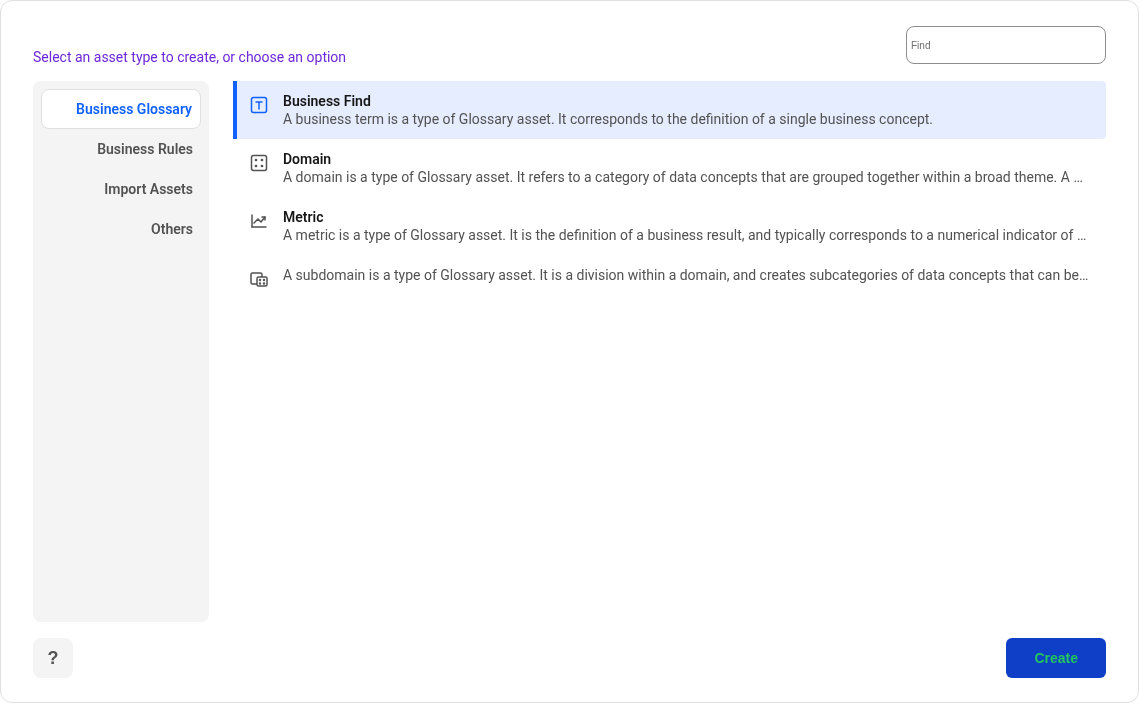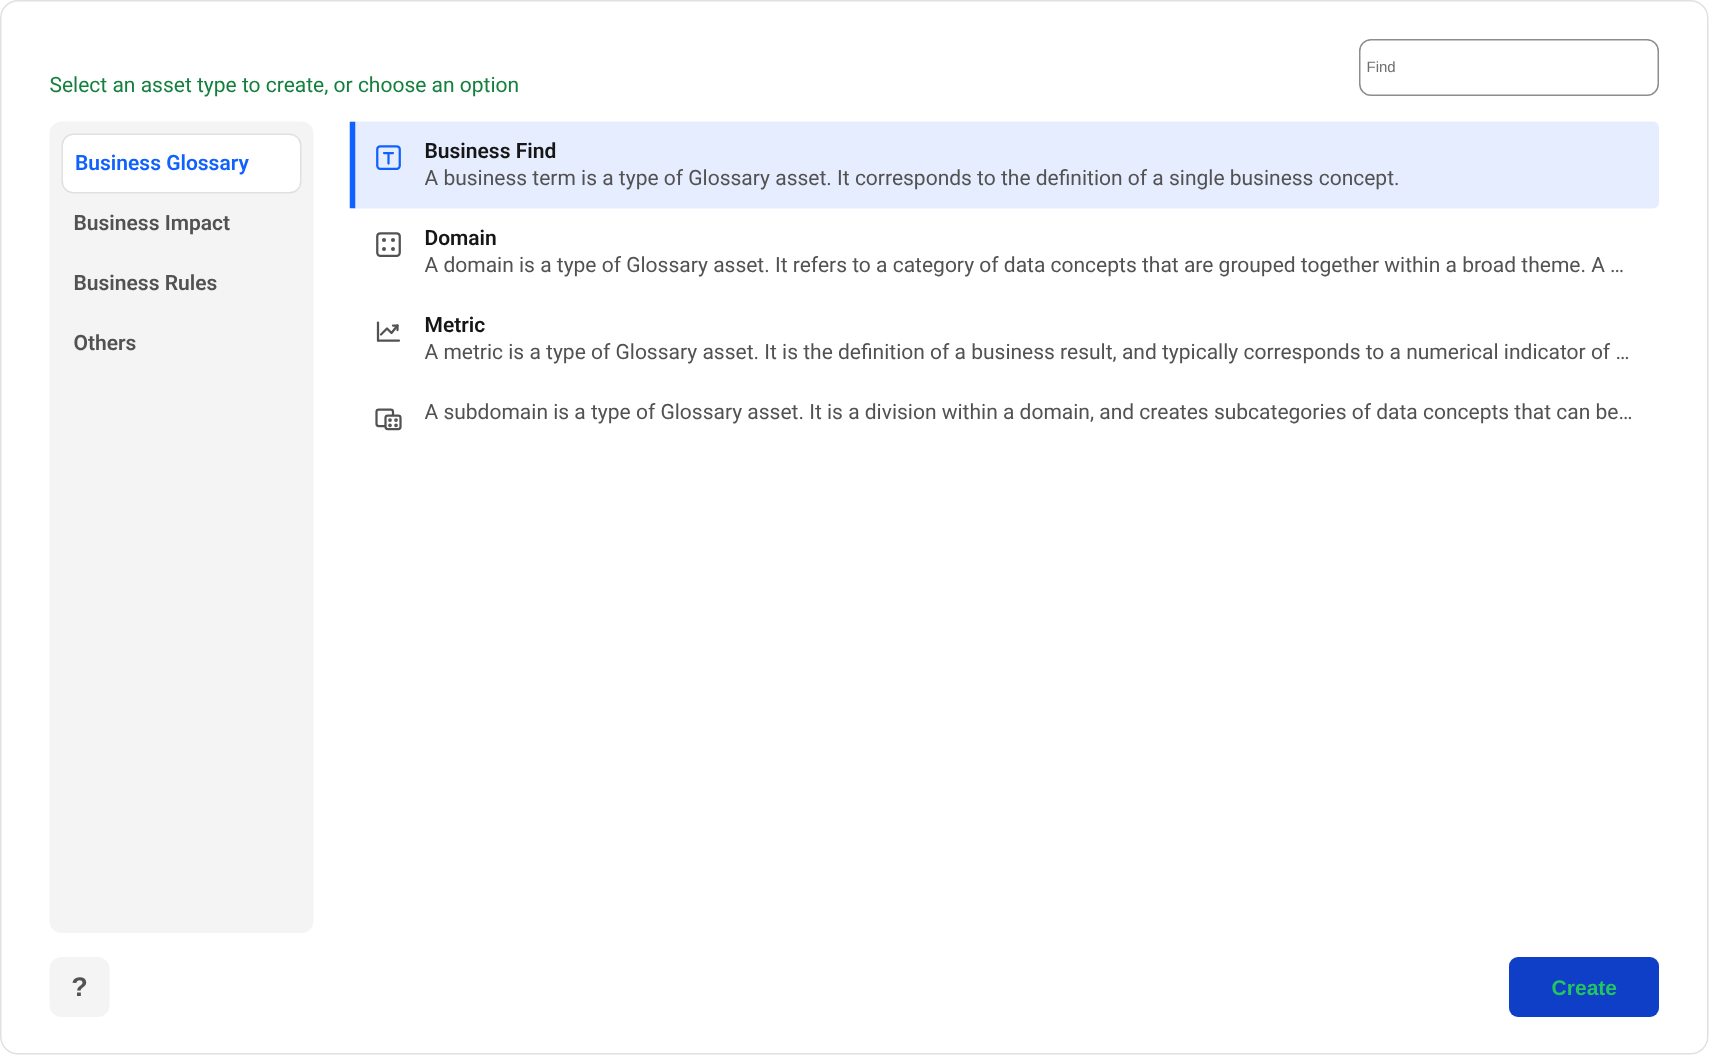--- a/index.html
+++ b/index.html
@@ -48,21 +48,21 @@
 
   .subheader {
     display: flex;
     align-items: center;
     justify-content: space-between;
     margin-bottom: 16px;
     gap: 16px;
   }
   .subtitle {
     font-size: 14px;
-    color: #15803d;
+    color: #6d28d9;
     margin-top: 24px;
   }
   .find-input {
     width: 200px;
     height: 38px;
     border: 1px solid #8d8d8d;
     border-radius: 8px;
     padding: 0 4px;
     font-size: 10px;
     color: #161616;
@@ -83,21 +83,21 @@
     border-radius: 8px;
     padding: 8px;
     display: flex;
     flex-direction: column;
     gap: 0;
   }
   .sidebar-item {
     height: 40px;
     display: flex;
     align-items: center;
-    justify-content: flex-start;
+    justify-content: flex-end;
     font-size: 14px;
     font-weight: 600;
     color: #525252;
     border-radius: 8px;
     cursor: pointer;
     text-align: center;
     padding: 0 8px;
   }
   .sidebar-item.active {
     background: #fff;
@@ -203,24 +203,24 @@
     <input class="find-input" type="text" placeholder="Find" style="">
   </div>
 
   <div class="content">
 
     <div class="sidebar">
       <div class="sidebar-item active">
         <span>Business Glossary</span>
       </div>
       <div class="sidebar-item">
-        <span>Business Impact</span>
+        <span>Business Rules</span>
       </div>
       <div class="sidebar-item">
-        <span>Business Rules</span>
+        <span>Import Assets</span>
       </div>
       <div class="sidebar-item">
         <span>Others</span>
       </div>
     </div>
 
     <div class="asset-list">
 
       <div class="asset-row selected">
         <span class="asset-icon">

